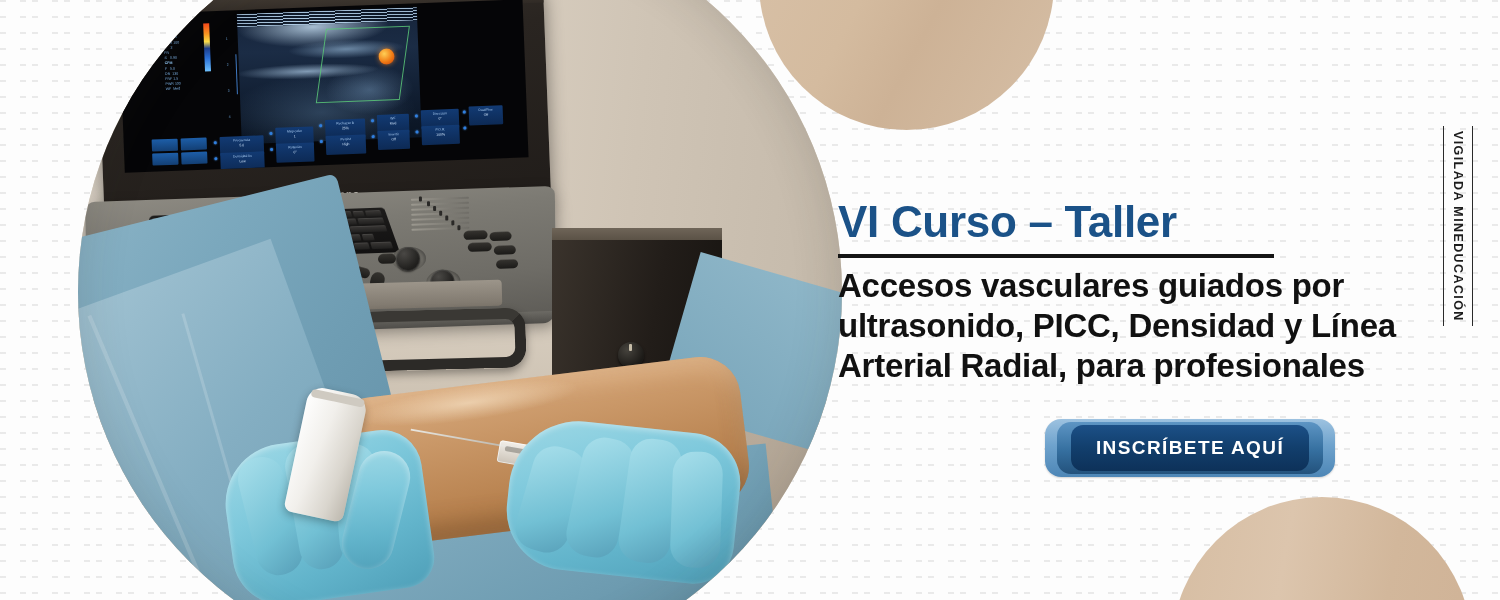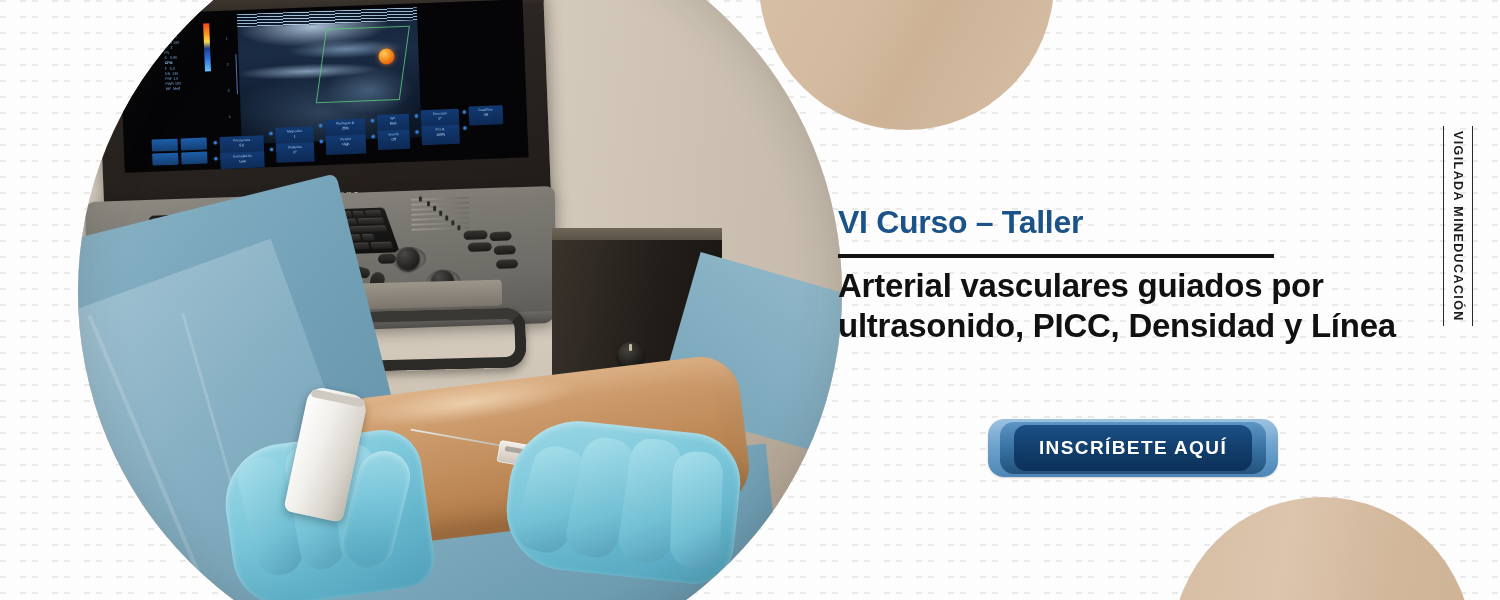--- a/index.html
+++ b/index.html
@@ -358,35 +358,35 @@
 
   
   .photo-vignette{
     position:absolute;inset:0;border-radius:50%;
     box-shadow:inset 0 0 48px rgba(40,35,28,.16);
   }
 
   
   .textblock{position:absolute;left:838px;top:196px;width:600px;}
   .title{
-    font-size:32px;font-weight:bold;color:#1b5288;letter-spacing:-.3px;
+    font-size:44px;font-weight:bold;color:#1b5288;letter-spacing:-.3px;
     line-height:52px;margin:0;
     text-shadow:0 1px 0 rgba(255,255,255,.6);
   }
   .rule{
     width:436px;height:4px;background:#151515;margin:6px 0 8px 0;
   }
   .subtitle{
     font-size:33px;font-weight:600;color:#111111;line-height:40px;
     margin:0;letter-spacing:-.25px;
   }
 
   
   .cta-wrap{
-    position:absolute;left:988px;top:419px;width:290px;height:58px;
+    position:absolute;left:1045px;top:419px;width:290px;height:58px;
   }
   .cta-shell{
     position:absolute;inset:0;border-radius:16px;
     background:linear-gradient(180deg,#9dc2e0 0%,#6fa3cd 45%,#4d86b6 100%);
     box-shadow:0 1px 2px rgba(0,0,0,.18);
   }
   .cta-shell2{
     position:absolute;left:12px;top:3px;right:12px;bottom:3px;border-radius:14px;
     background:linear-gradient(180deg,#5d95c4 0%,#356f9f 55%,#23527c 100%);
   }
@@ -710,22 +710,23 @@
       </div>
 
       <div class="photo-vignette"></div>
     </div>
   </div>
 
   <div class="textblock">
     <h1 class="title">VI Curso – Taller</h1>
     <div class="rule"></div>
     <p class="subtitle">
-      <span>Arterial vasculares guiados por</span><br>
+      <span>Accesos vasculares guiados por</span><br>
       <span>ultrasonido, PICC, Densidad y Línea</span><br>
+      <span>Arterial Radial, para profesionales</span>
     </p>
   </div>
 
   <div class="cta-wrap">
     <div class="cta-shell"></div>
     <div class="cta-shell2"></div>
     <div class="cta-core">
       <span>INSCRÍBETE AQUÍ</span>
     </div>
   </div>

